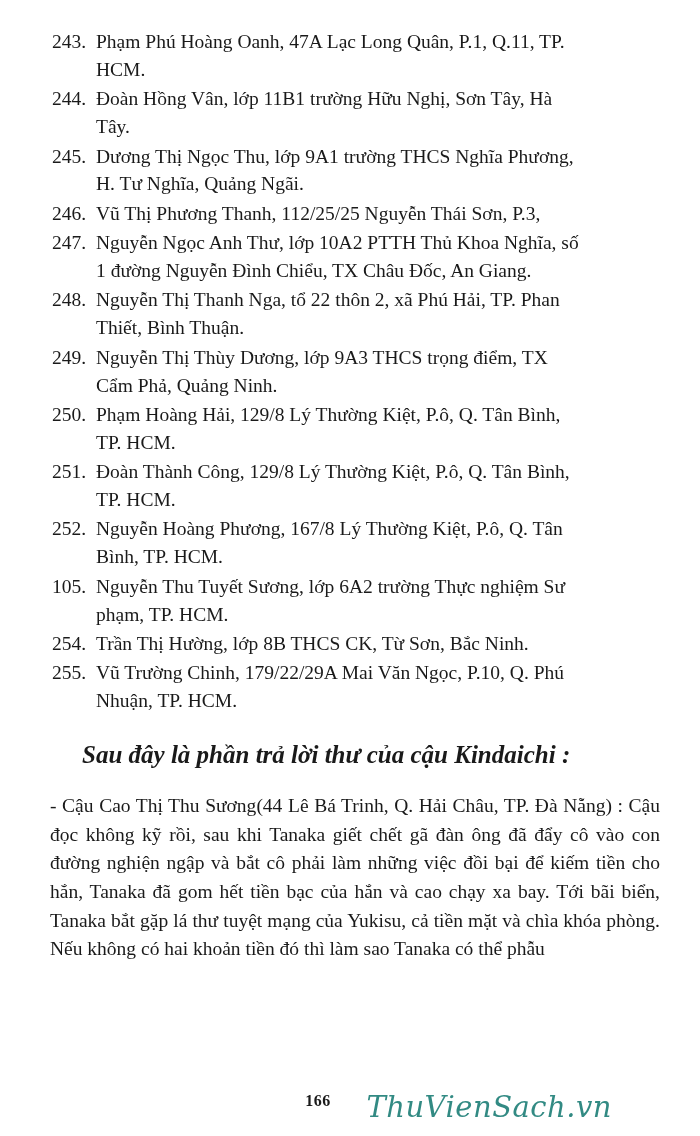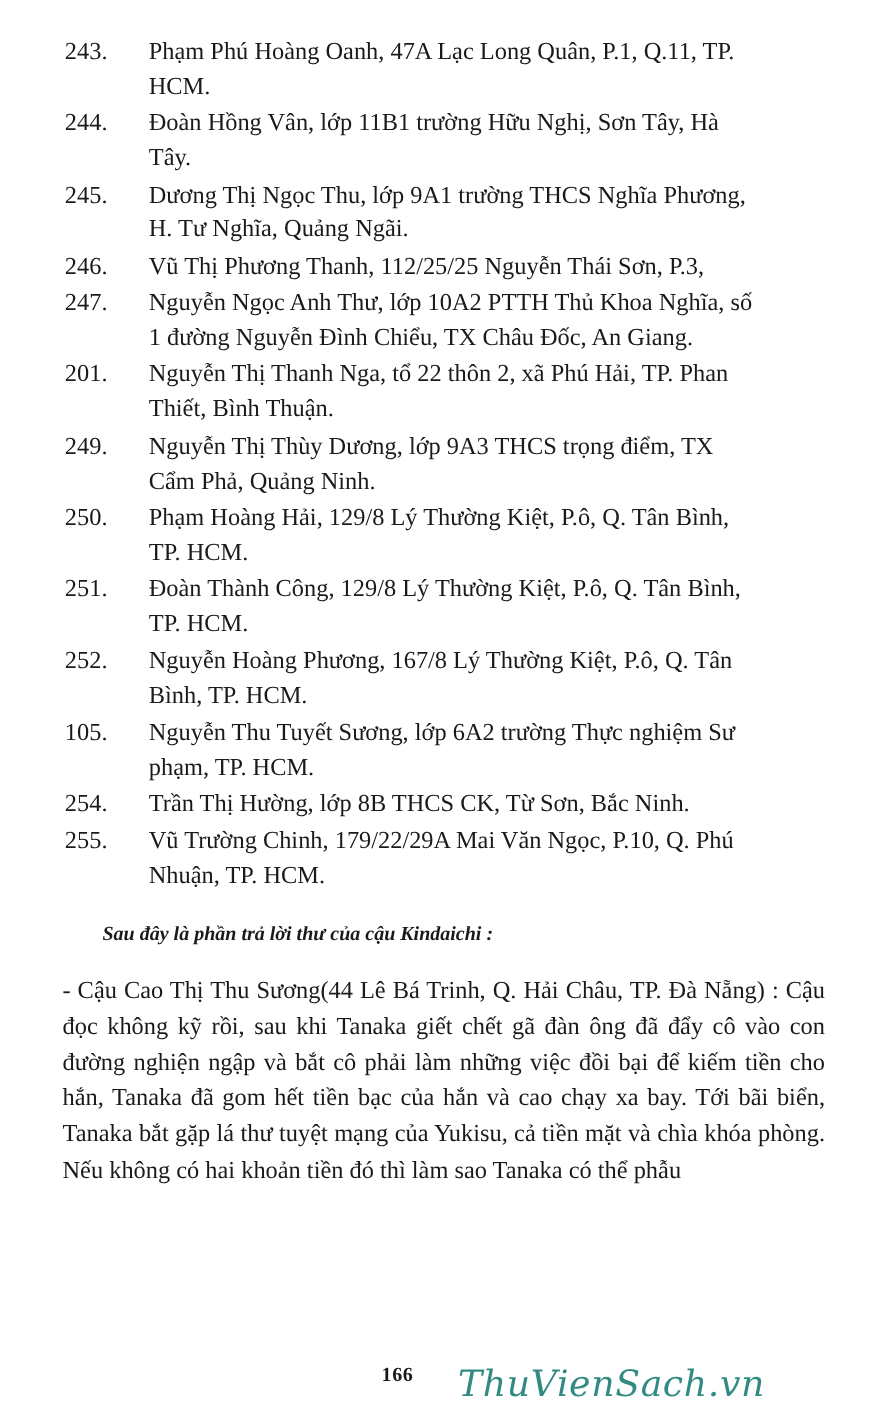--- a/index.html
+++ b/index.html
@@ -42,29 +42,28 @@
     text-align: right;
     padding-right: 10px;
     box-sizing: border-box;
     white-space: nowrap;
   }
   .entry .txt {
     flex: 1 1 auto;
     text-align: justify;
     text-justify: inter-word;
     hyphens: none;
-    margin-left: 23px;
   }
   .entry .txt > span {
     display: block;
   }
   .section-note {
     margin-top: 22px;
     margin-left: 32px;
-    font-size: 16px;
+    font-size: 25px;
     font-style: italic;
     font-weight: bold;
     line-height: 1.4;
   }
   .reply {
     margin-top: 20px;
     font-size: 19.5px;
     line-height: 1.47;
     text-align: justify;
   }
@@ -132,21 +131,21 @@
 
     <div class="entry">
       <div class="num">247.</div>
       <div class="txt">
         <span>Nguyễn Ngọc Anh Thư, lớp 10A2 PTTH Thủ Khoa Nghĩa, số</span>
         <span>1 đường Nguyễn Đình Chiểu, TX Châu Đốc, An Giang.</span>
       </div>
     </div>
 
     <div class="entry">
-      <div class="num">201.</div>
+      <div class="num">248.</div>
       <div class="txt">
         <span>Nguyễn Thị Thanh Nga, tổ 22 thôn 2, xã Phú Hải, TP. Phan</span>
         <span>Thiết, Bình Thuận.</span>
       </div>
     </div>
 
     <div class="entry">
       <div class="num">249.</div>
       <div class="txt">
         <span>Nguyễn Thị Thùy Dương, lớp 9A3 THCS trọng điểm, TX</span>

